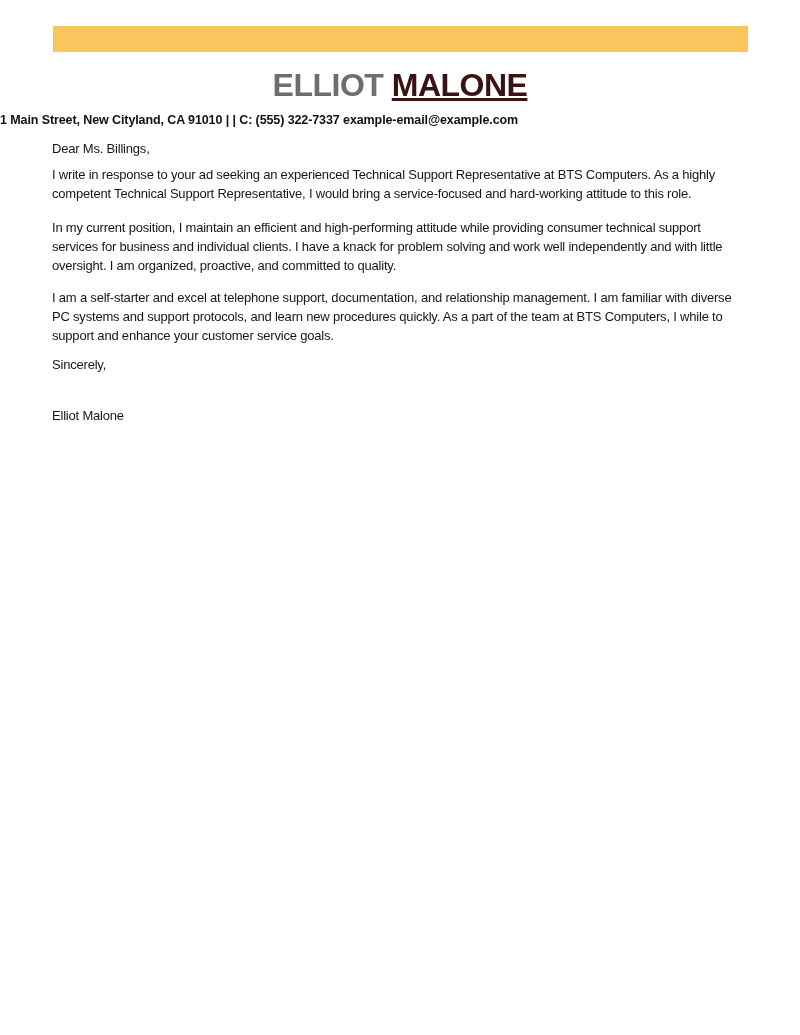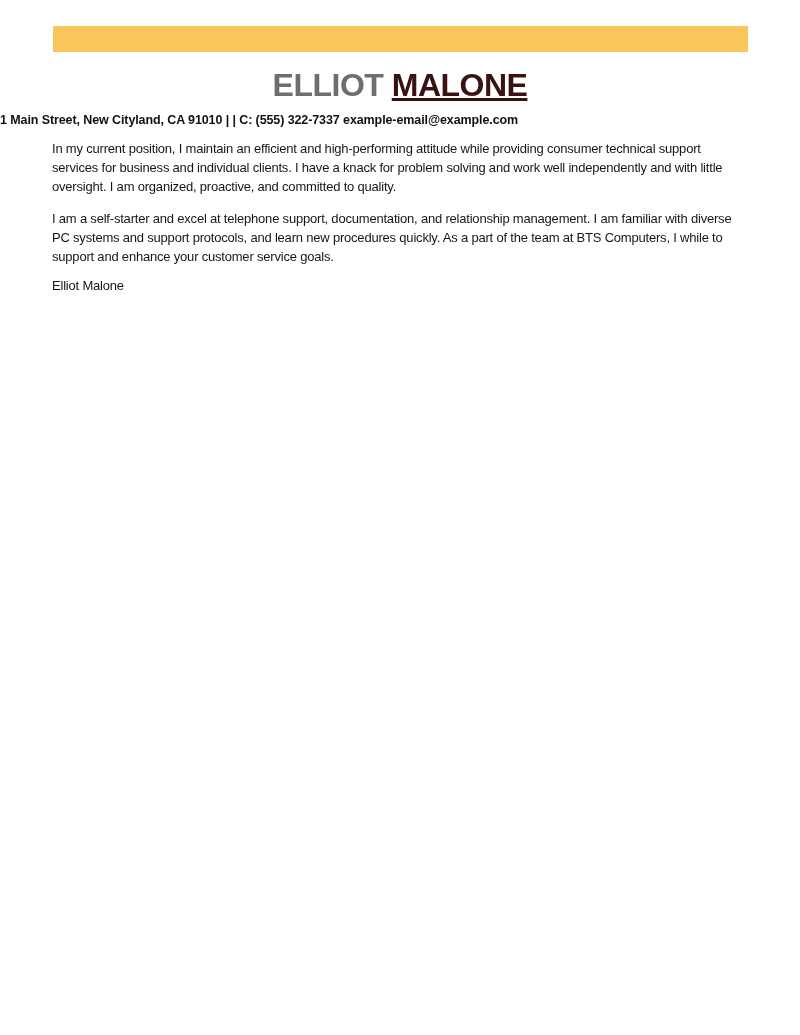--- a/index.html
+++ b/index.html
@@ -67,18 +67,21 @@
 
 <div class="page">
 
   <div class="accent-bar" style="background: rgb(251, 197, 93);"></div>
 
   <h1 class="name"><span class="first" style="color: rgb(110, 110, 110);">ELLIOT</span> <span class="last" style="color: rgb(58, 18, 18); text-decoration: underline;">MALONE</span></h1>
 
   <div class="contact">1 Main Street, New Cityland, CA 91010 | | C: (555) 322-7337 example-email@example.com</div>
 
   <div class="letter-body">
+    <p class="salutation">Dear Ms. Billings,</p>
+    <p class="para-1">I write in response to your ad seeking an experienced Technical Support Representative at BTS Computers. As a highly competent Technical Support Representative, I would bring a service-focused and hard-working attitude to this role.</p>
     <p class="para-2">In my current position, I maintain an efficient and high-performing attitude while providing consumer technical support services for business and individual clients. I have a knack for problem solving and work well independently and with little oversight. I am organized, proactive, and committed to quality.</p>
     <p class="para-3">I am a self-starter and excel at telephone support, documentation, and relationship management. I am familiar with diverse PC systems and support protocols, and learn new procedures quickly. As a part of the team at BTS Computers, I while to support and enhance your customer service goals.</p>
+    <p class="closing">Sincerely,</p>
     <p class="signature">Elliot Malone</p>
   </div>
 
 </div>
 
 </body></html>

